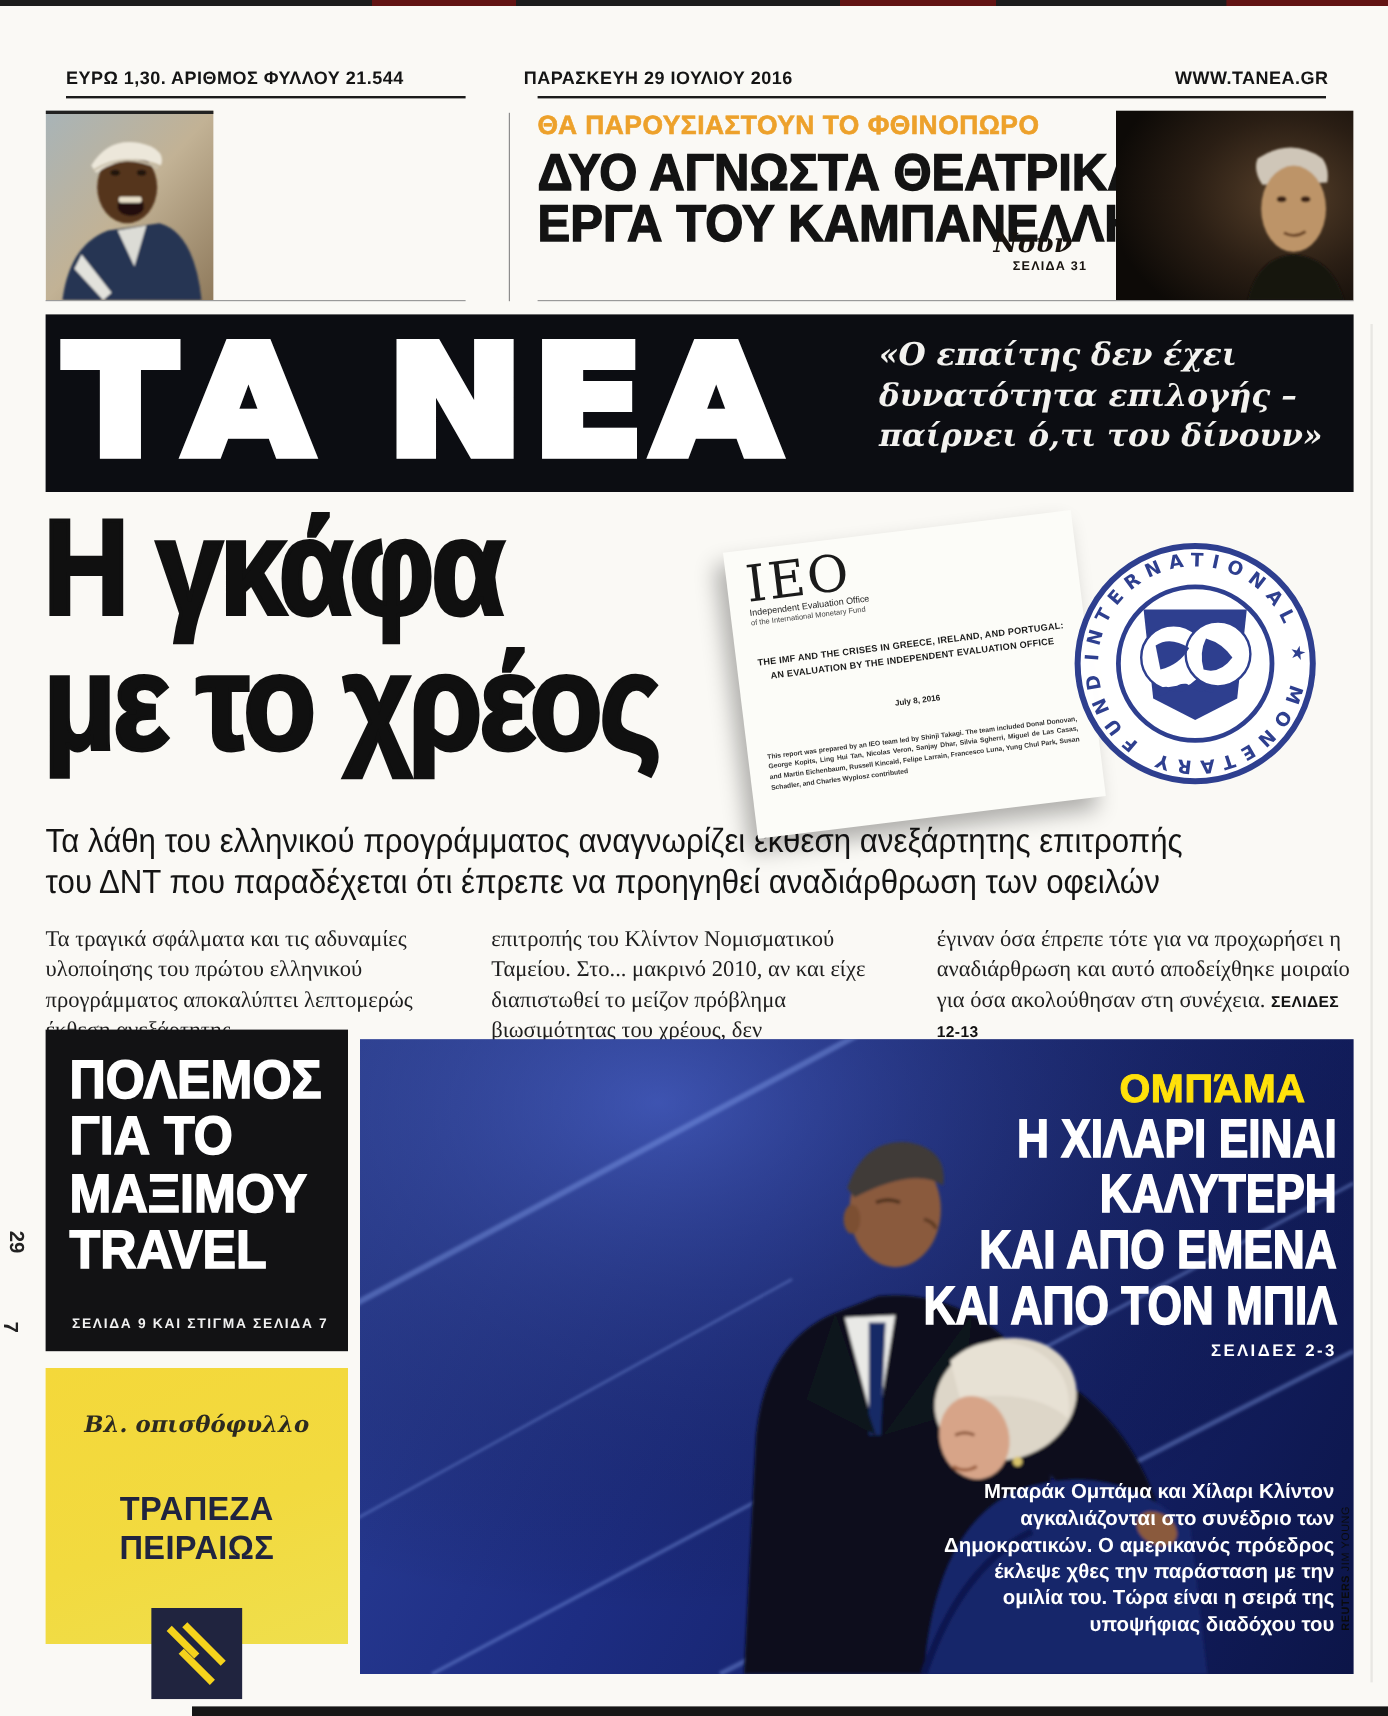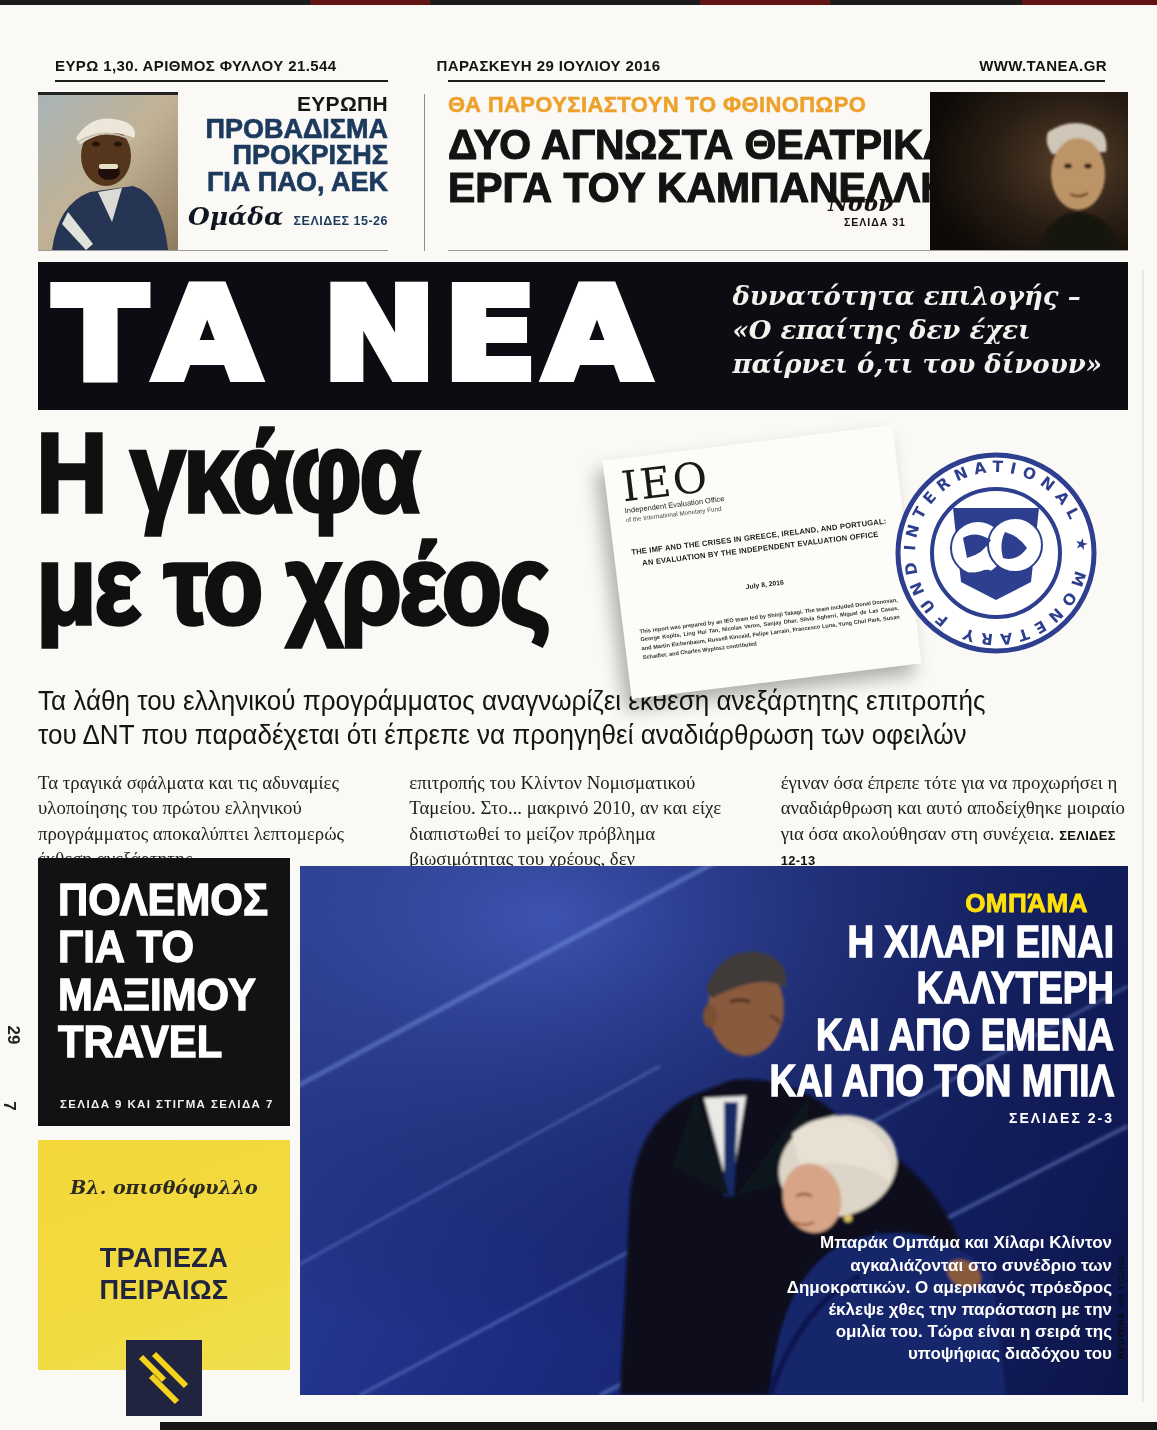--- a/index.html
+++ b/index.html
@@ -92,21 +92,21 @@
            font-size:19px;color:#2c2a20;}
   .ad-brand{margin-top:44px;font-size:28px;font-weight:700;color:#20243f;letter-spacing:.3px;
             transform:scaleX(.97);}
   .ad-logo{margin-top:34px;display:inline-block;width:76px;height:76px;}
 
   
   .photo{position:absolute;left:300px;top:866px;width:828px;height:529px;overflow:hidden;
          background:linear-gradient(115deg,#2c4099 0%,#1d2d82 38%,#131f63 72%,#0c1548 100%);}
   .photo-figures{position:absolute;inset:0;}
   .photo-text{position:absolute;right:14px;top:22px;text-align:right;z-index:3;}
-  .ph-kicker{font-size:26px;font-weight:700;color:#ffe10a;letter-spacing:.5px;margin-right:26px;
+  .ph-kicker{font-size:33px;font-weight:700;color:#ffe10a;letter-spacing:.5px;margin-right:26px;
              -webkit-text-stroke:.8px #ffe10a;}
   .ph-line{font-size:45px;font-weight:700;color:#fff;line-height:1.03;-webkit-text-stroke:1.4px #fff;
            transform:scaleX(.82);transform-origin:right;white-space:nowrap;}
   .ph-brand{margin-top:14px;font-family:"DejaVu Serif",serif;font-style:italic;font-weight:700;
             font-size:29px;color:#fff;}
   .ph-pages{margin-top:6px;font-size:14px;font-weight:700;letter-spacing:2px;color:#fff;}
   .ph-caption{position:absolute;right:16px;bottom:30px;width:332px;text-align:right;z-index:3;
               font-size:17px;font-weight:700;color:#fff;line-height:1.3;}
   .ph-credit{position:absolute;right:2px;bottom:36px;z-index:3;writing-mode:vertical-rl;
              transform:rotate(180deg);font-size:9px;color:#0a0a0a;letter-spacing:.5px;}
@@ -155,30 +155,20 @@
         <ellipse cx="68" cy="64" rx="25" ry="30" fill="#54361f"></ellipse>
         <ellipse cx="71" cy="80" rx="11" ry="8" fill="#23100a"></ellipse>
         <rect x="61" y="72" width="19" height="5" rx="2" fill="#e8dfc9"></rect>
         <ellipse cx="58" cy="52" rx="4" ry="2.5" fill="#241408"></ellipse>
         <ellipse cx="80" cy="52" rx="4" ry="2.5" fill="#241408"></ellipse>
         <path d="M38 46 Q55 18 88 30 Q100 36 96 46 Q70 34 42 52 Z" fill="#ece7da"></path>
         <path d="M40 50 Q66 34 94 48" stroke="#c9c0ab" stroke-width="2" fill="none"></path>
       </g>
       <rect x="0" y="0" width="140" height="3" fill="#222"></rect>
     </svg>
-    <div class="pl-text">
-      <div class="pl-kicker">ΕΥΡΩΠΗ</div>
-      <div class="pl-line">ΠΡΟΒΑΔΙΣΜΑ</div>
-      <div class="pl-line">ΠΡΟΚΡΙΣΗΣ</div>
-      <div class="pl-line">ΓΙΑ ΠΑΟ, ΑΕΚ</div>
-      <div class="pl-brandrow">
-        <span class="pl-brand">Ομάδα</span>
-        <span class="pl-pages">ΣΕΛΙΔΕΣ 15-26</span>
-      </div>
-    </div>
   </div>
   <div class="thinrule" style="left:38px;top:250px;width:350px;"></div>
 
   <div class="promo-center">
     <div class="pc-kicker">ΘΑ ΠΑΡΟΥΣΙΑΣΤΟΥΝ ΤΟ ΦΘΙΝΟΠΩΡΟ</div>
     <div style="margin-top:5px;">
       <div class="pc-line">ΔΥΟ ΑΓΝΩΣΤΑ ΘΕΑΤΡΙΚΑ</div>
       <div class="pc-line">ΕΡΓΑ ΤΟΥ ΚΑΜΠΑΝΕΛΛΗ</div>
     </div>
     <div class="pc-brand">
@@ -205,22 +195,22 @@
         <path d="M140 102 Q149 107 158 101" stroke="#6d4628" stroke-width="2.5" fill="none"></path>
         <path d="M110 158 Q118 122 148 120 Q180 122 190 158 Z" fill="#171310"></path>
       </g>
     </svg>
   </div>
   <div class="thinrule" style="left:448px;top:250px;width:680px;"></div>
 
   <div class="masthead">
     <div class="mast-title">ΤΑ ΝΕΑ</div>
     <div class="mast-quote">
+      <div>«Ο επαίτης δεν έχει</div>
       <div>δυνατότητα επιλογής –</div>
-      <div>«Ο επαίτης δεν έχει</div>
       <div>παίρνει ό,τι του δίνουν»</div>
     </div>
   </div>
 
   <div class="lead-headline">
     <div class="hl">Η γκάφα</div>
     <div class="hl">με το χρέος</div>
   </div>
 
   <div class="doc">

